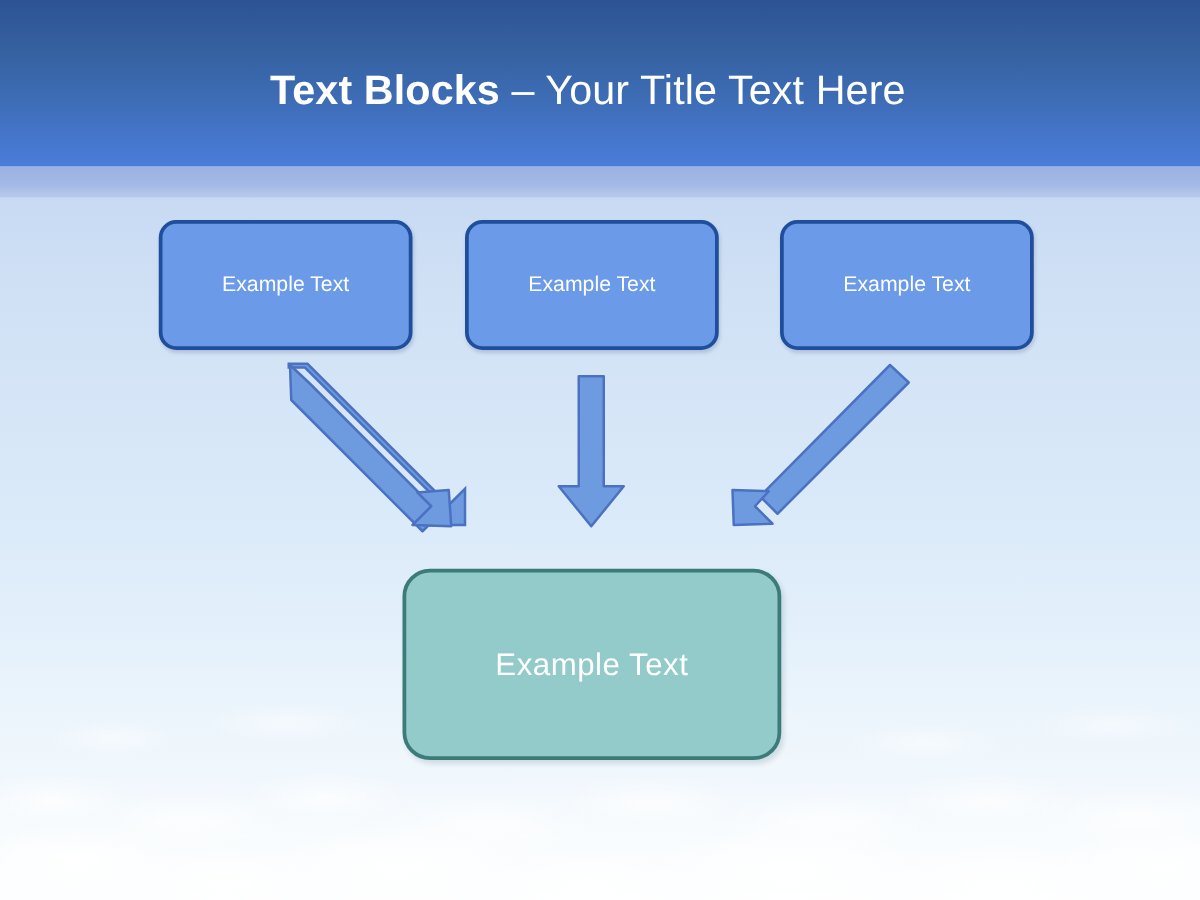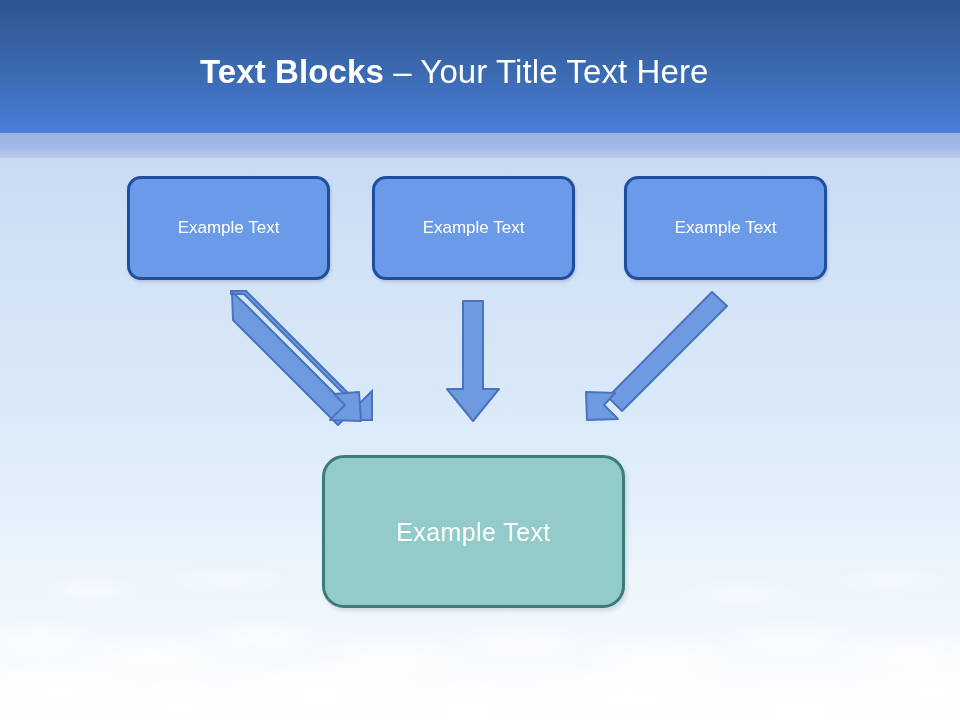--- a/index.html
+++ b/index.html
@@ -108,21 +108,21 @@
   #header {
     position: absolute;
     left: 0;
     top: 0;
     width: 960px;
     height: 133px;
     background: linear-gradient(to bottom, #2d5395 0%, #35609f 28%, #3d6cb4 58%, #4a7ddb 100%);
   }
   #title {
     position: absolute;
-    left: 200px;
+    left: 216px;
     top: 52px;
     font-size: 33px;
     line-height: 40px;
     color: #ffffff;
     white-space: nowrap;
     letter-spacing: .1px;
   }
   #title .strong {
     font-weight: bold;
   }

